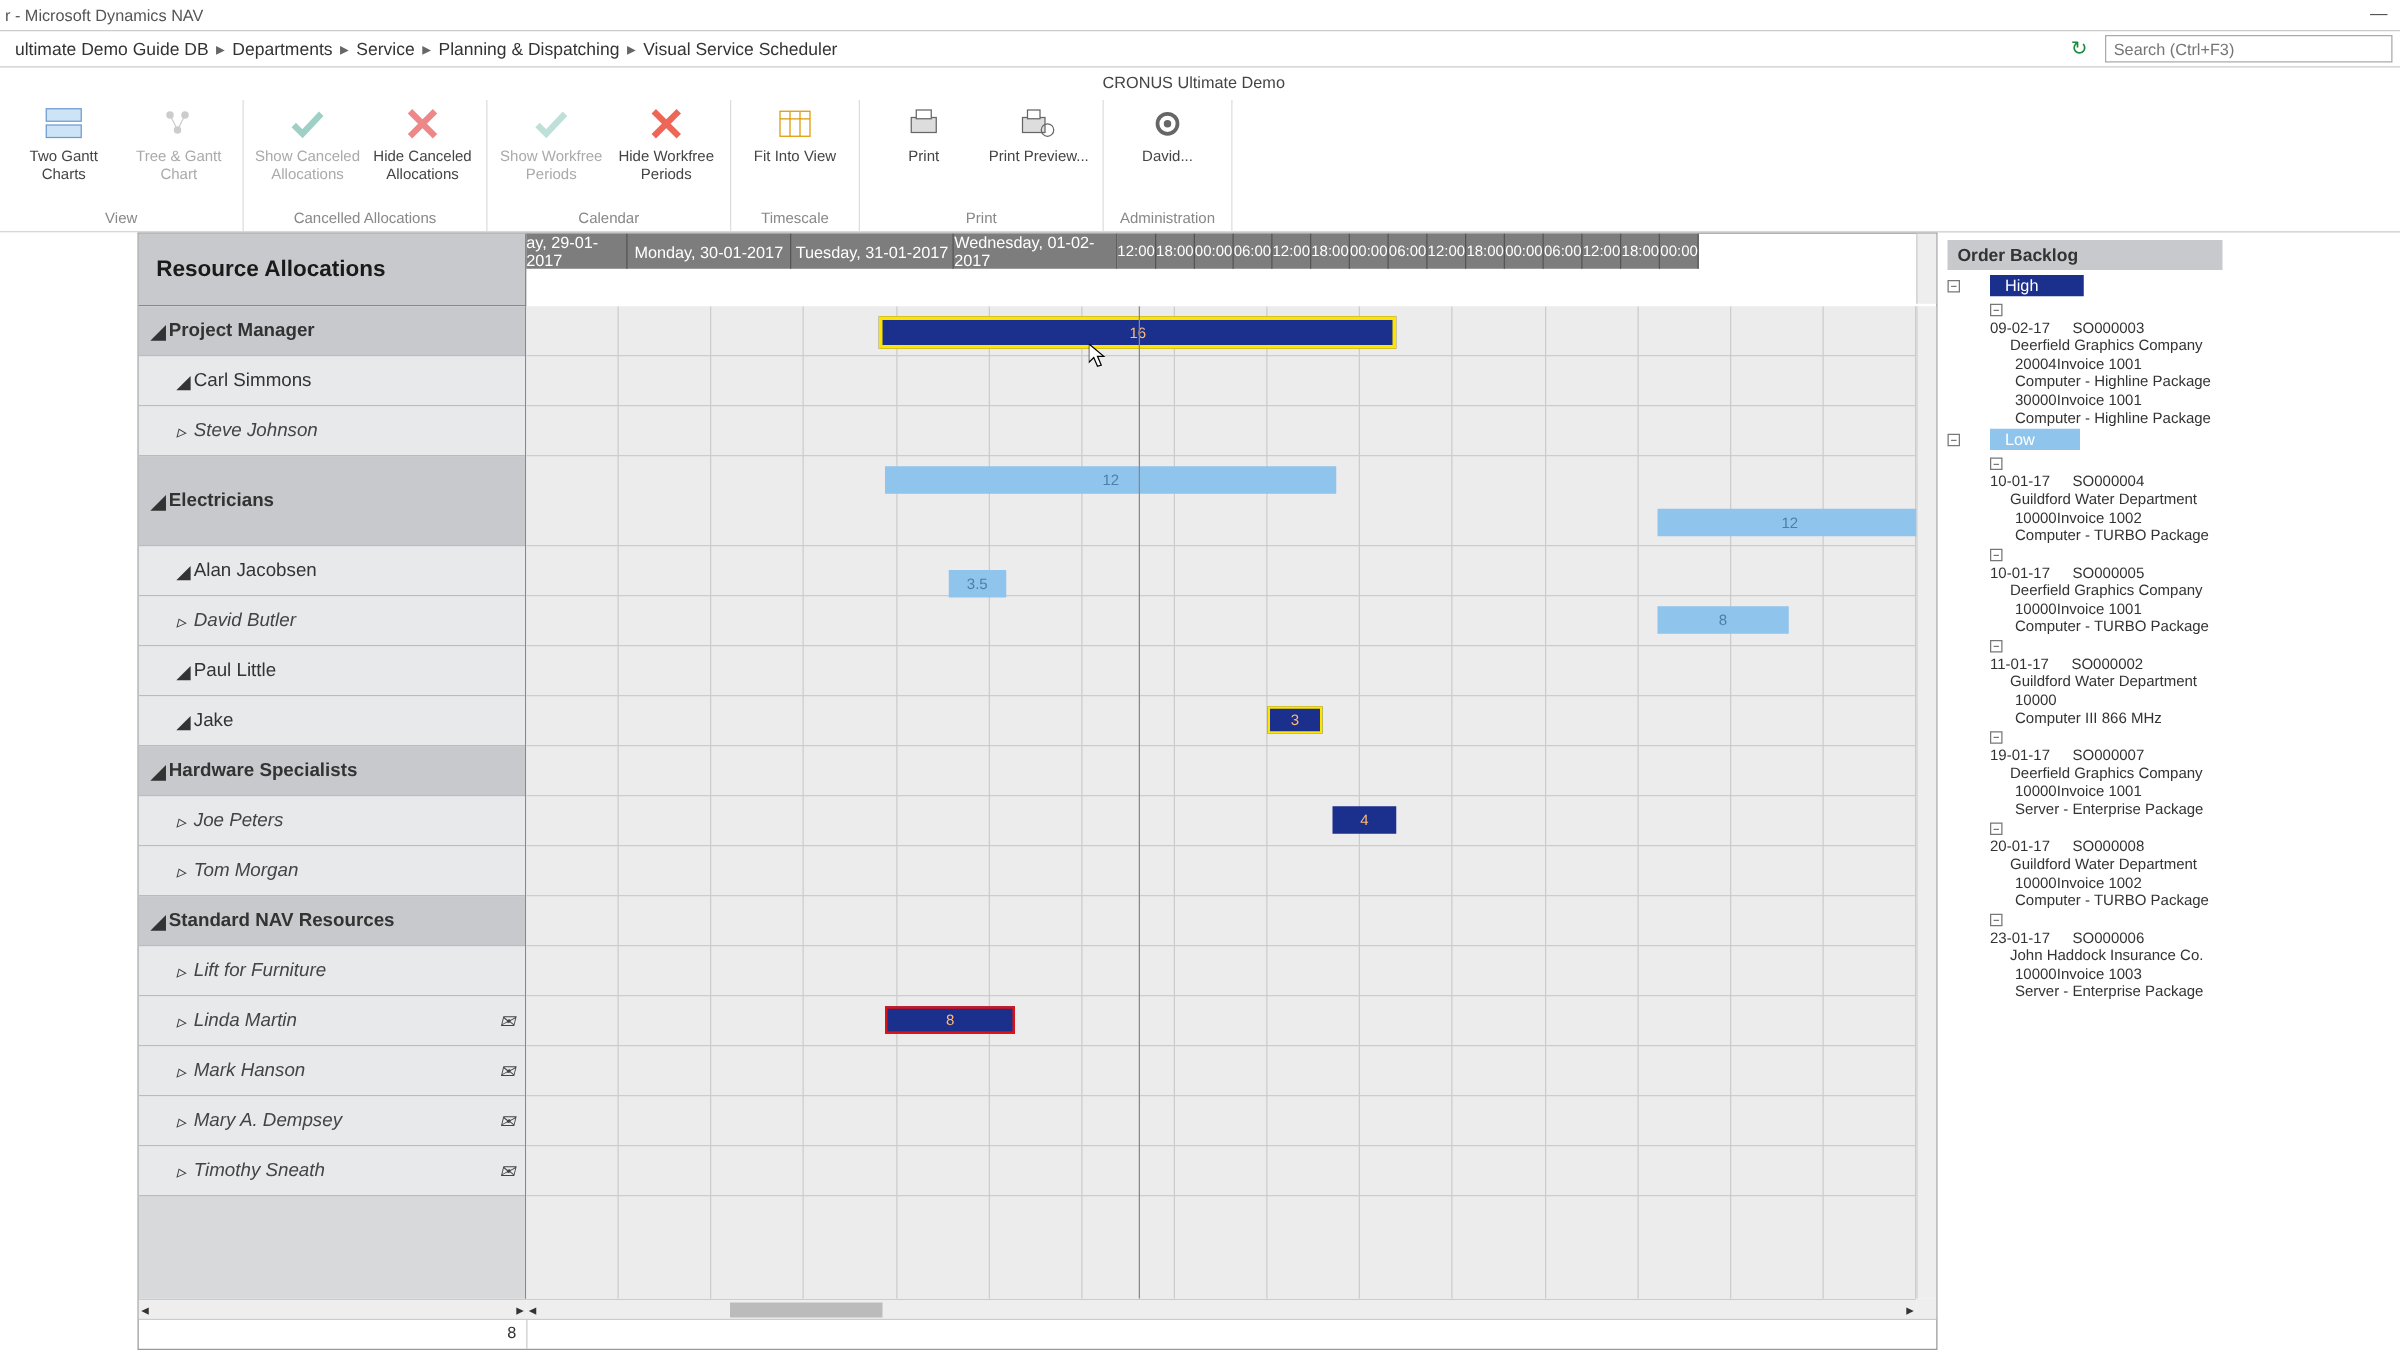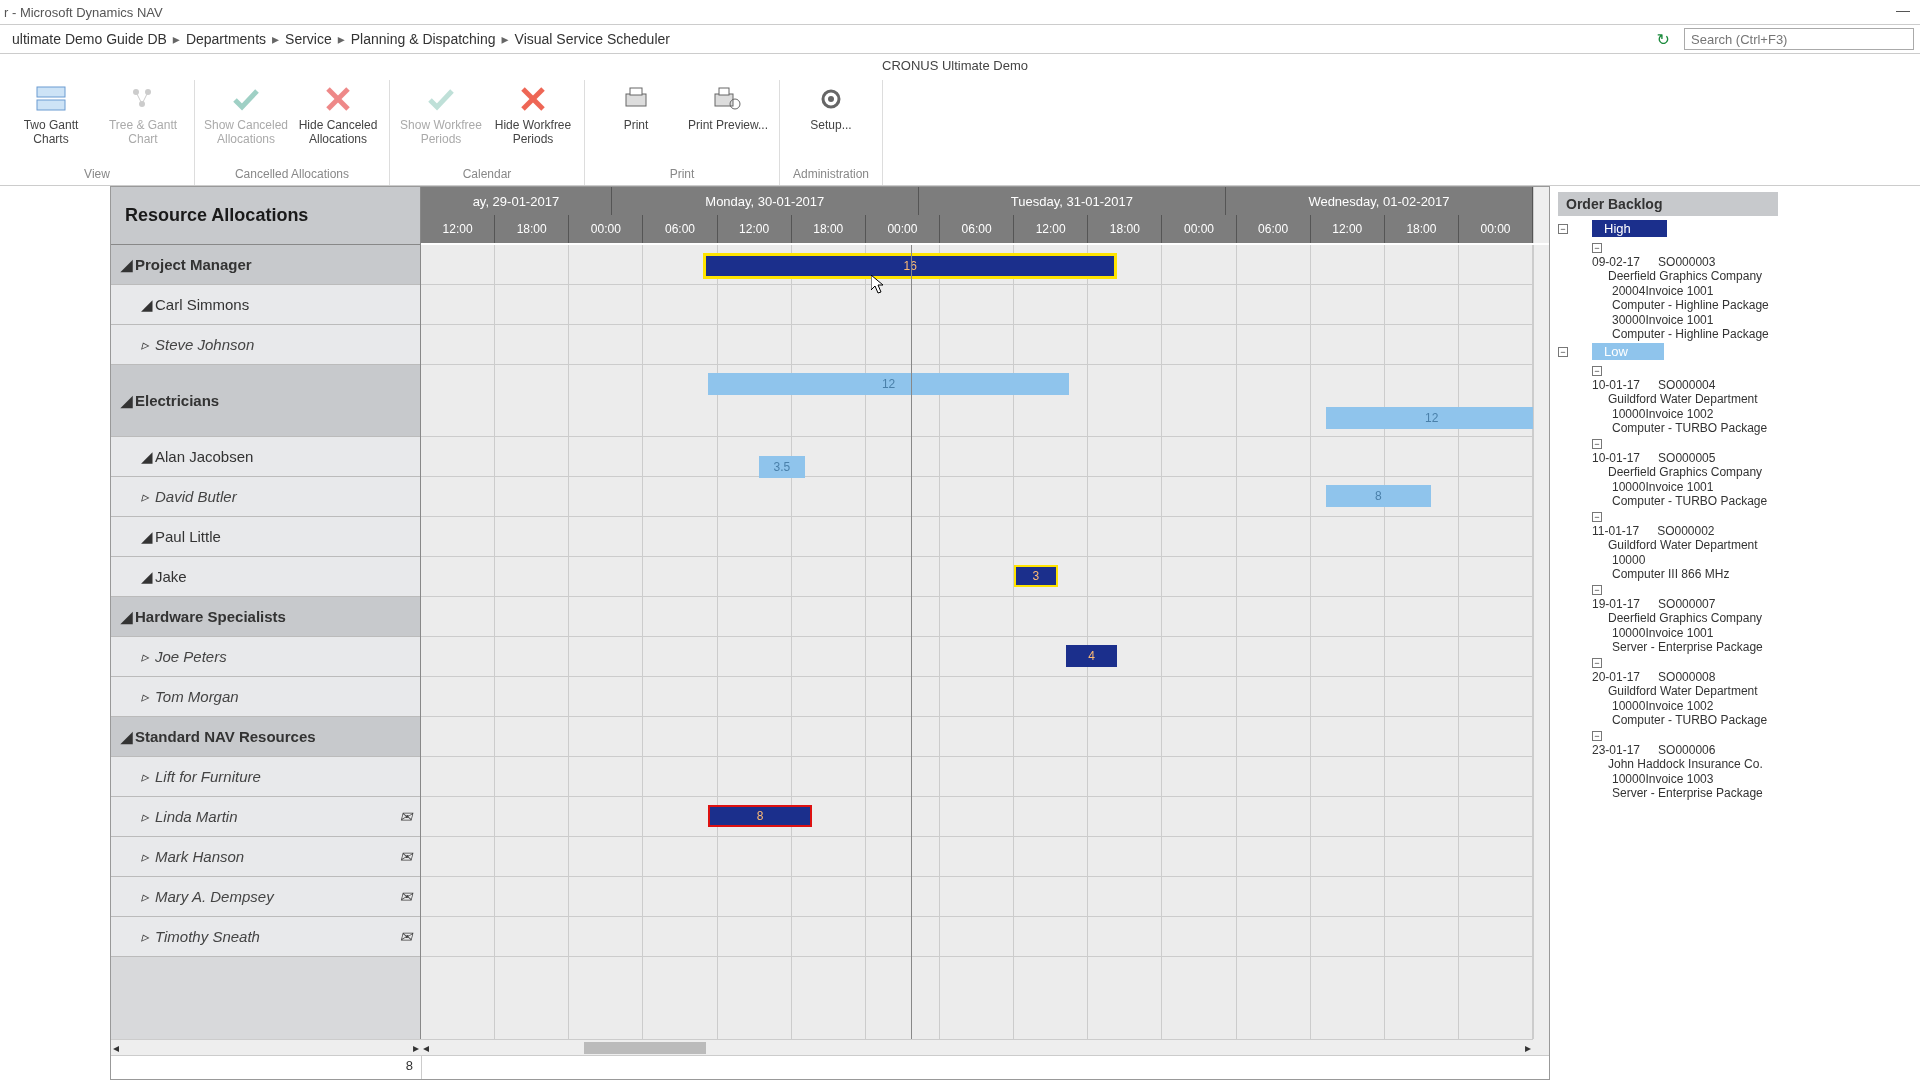--- a/index.html
+++ b/index.html
@@ -30,21 +30,21 @@
 
 
 .mainwrap { display:flex; height: calc(1080px - 24px - 30px - 22px - 110px); }
 .leftpad { width: 110px; background:#fff;}
 .ganttarea { flex: 0 0 1440px; border:1px solid #999; display:flex; flex-direction:column; background:#fff;}
 .backlogarea { flex: 1; padding:6px 4px 4px 8px;}
 
 
 .gtop { display:flex; }
 .resourcehead { width:310px; background:#c7c9cc; color:#1a1a1a; font-weight:bold; font-size:18px; padding:18px 14px; border-right:1px solid #888; border-bottom:1px solid #888;}
-.timehead { flex:1; display:flex; flex-direction:column; }
+.timehead { flex:1; display:flex; flex-direction:row; }
 .dayrow { display:flex; height:28px; background:#7d7d7d; color:#fff; font-size:13px;}
 .daycell { flex:1; border-right:1px solid #555; display:flex; align-items:center; justify-content:center;}
 .daycell:first-child{ flex:0.62;}
 .hourrow { display:flex; height:28px; background:#7d7d7d; color:#fff; font-size:12px;}
 .hourcell { flex:1; border-right:1px solid #555; display:flex; align-items:center; justify-content:center;}
 
 
 .gbody { flex:1; display:flex; position:relative;}
 .reslist { width:310px; border-right:1px solid #888; background:#d8d9db; overflow:hidden;}
 .resrow { height:40px; border-bottom:1px solid #bbb; display:flex; align-items:center; padding-left:10px; font-size:15px;}
@@ -182,20 +182,36 @@
               <line x1="3" y1="3" x2="23" y2="23" stroke="#e65" stroke-width="5"></line>
               <line x1="23" y1="3" x2="3" y2="23" stroke="#e65" stroke-width="5"></line>
             </svg>
           </div>
         <span>Hide Workfree Periods</span>
       </div>
     </div>
     <div class="grouplabel">Calendar</div>
   </div>
 
+  <div class="ribgroup">
+    <div class="ribbtns">
+      <div class="ribbtn">
+        <div class="ico">
+            <svg width="28" height="26">
+              <rect x="2" y="3" width="24" height="20" fill="#fff" stroke="#d90"></rect>
+              <line x1="2" y1="9" x2="26" y2="9" stroke="#d90"></line>
+              <line x1="10" y1="3" x2="10" y2="23" stroke="#d90"></line>
+              <line x1="18" y1="3" x2="18" y2="23" stroke="#d90"></line>
+            </svg>
+          </div>
+        <span>Fit Into View</span>
+      </div>
+    </div>
+    <div class="grouplabel">Timescale</div>
+  </div>
 
   <div class="ribgroup">
     <div class="ribbtns">
       <div class="ribbtn">
         <div class="ico">
             <svg width="28" height="26">
               <rect x="4" y="8" width="20" height="12" fill="#ddd" stroke="#666"></rect>
               <rect x="8" y="2" width="12" height="7" fill="#fff" stroke="#666"></rect>
             </svg>
           </div>
@@ -217,21 +233,21 @@
 
   <div class="ribgroup">
     <div class="ribbtns">
       <div class="ribbtn">
         <div class="ico">
             <svg width="26" height="26">
               <circle cx="13" cy="13" r="8" fill="none" stroke="#666" stroke-width="3"></circle>
               <circle cx="13" cy="13" r="3" fill="#666"></circle>
             </svg>
           </div>
-        <span>Setup...</span>
+        <span>David...</span>
       </div>
     </div>
     <div class="grouplabel">Administration</div>
   </div>
 </div>
 
 <div class="mainwrap">
   <div class="leftpad"></div>
 
   <div class="ganttarea">

